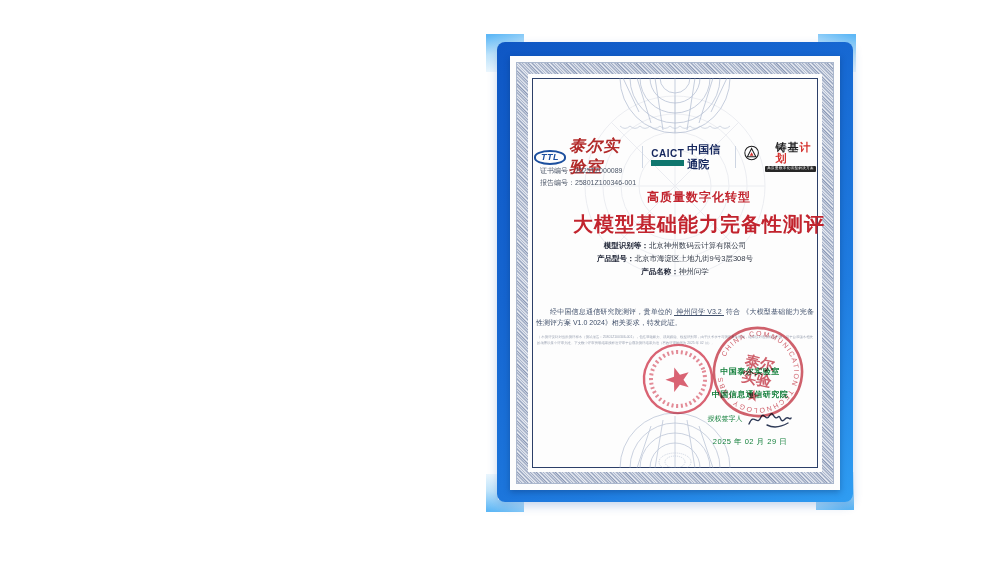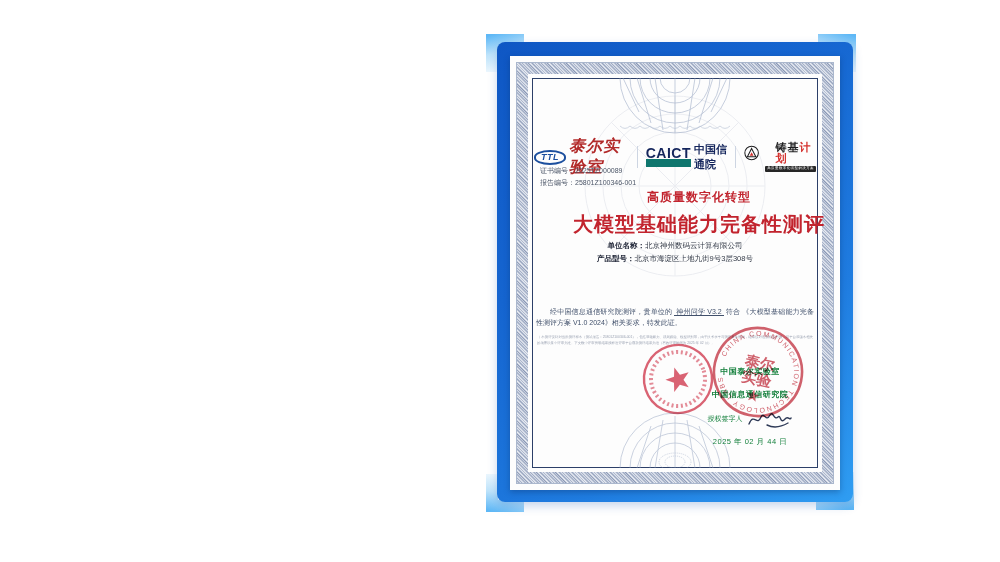--- a/index.html
+++ b/index.html
@@ -29,22 +29,22 @@
   
   .logo-row{position:absolute;left:24px;right:24px;top:82px;height:38px;display:flex;
             align-items:center;justify-content:center;gap:8px;}
   .logo{display:flex;align-items:center;gap:3px;}
   .divider{width:1px;height:22px;background:#cdd5e2;}
   .cttl-oval{display:inline-block;border:2px solid #1c4f9e;border-radius:50%/46%;
              color:#1c4f9e;font-weight:bold;font-style:italic;font-size:9px;line-height:11px;
              padding:0 5px;letter-spacing:.5px;}
   .cttl-script{color:#b22a2a;font-family:"DejaVu Serif","Liberation Serif",serif;
                font-weight:bold;font-style:italic;font-size:16px;letter-spacing:1px;}
-  .caict-abbr{color:#14255c;font-weight:bold;font-size:14px;letter-spacing:.5px;
-              border-bottom:8px solid #0f766e;line-height:12px;}
+  .caict-abbr{color:#14255c;font-weight:bold;font-size:10px;letter-spacing:.5px;
+              border-bottom:6px solid #0f766e;line-height:12px;}
   .caict-cn{color:#14255c;font-weight:bold;font-size:11px;}
   .zhuji{display:flex;flex-direction:column;align-items:flex-start;line-height:1;}
   .zhuji-top{display:flex;align-items:center;gap:16px;}
   .zhuji-cn{font-weight:bold;font-size:11px;letter-spacing:1px;}
   .zhuji-cn .black{color:#1d1d1f;} .zhuji-cn .red{color:#d4302c;}
   .zhuji-tag{margin-top:2px;margin-left:21px;background:#262626;color:#fff;font-size:3.5px;
              letter-spacing:.4px;padding:1px 2px;border-radius:1px;white-space:nowrap;}
   .numbers{position:absolute;left:30px;top:109px;font-size:7px;color:#4c5668;line-height:12px;}
   .titles{position:absolute;left:0;right:0;top:133px;text-align:center;color:#c2242e;margin-left:48px;}
   .title1{font-size:12px;font-weight:bold;letter-spacing:1px;}
@@ -152,43 +152,46 @@
       </div>
     </div>
 
     <div class="titles">
       <div class="title1">高质量数字化转型</div>
       <div class="title2">大模型基础能力完备性测评</div>
     </div>
 
     <div class="info">
       <div>
-        <b>单位名称：</b><span>北京神州数码云计算有限公司</span>
+        <b>模型识别等：</b><span>北京神州数码云计算有限公司</span>
       </div>
       <div>
         <b>产品型号：</b><span>北京市海淀区上地九街9号3层308号</span>
+      </div>
+      <div>
+        <b>产品名称：</b><span>神州问学</span>
       </div>
     </div>
 
     <div class="statement">
       <span>经中国信息通信研究院测评，贵单位的 </span><span class="u">神州问学 V3.2</span><span> 符合 《大模型基础能力完备性测评方案 V1.0 2024》相关要求，特发此证。</span>
     </div>
 
     <div class="footnote">（ 本测评仅针对当批测评样本（测试报告：25801Z100346-001），包括基础能力、规则跟随、模型识别等，由于技术水平与测评条件所限，结果仅对送测样品有效，与平台和版本相关的场景以集中评审为准。下文数中评审所明结果按标准评审平台最新测评结果为准（有效评审时间为 2025 年 02 月）。</div>
 
     <div class="issuer">
       <div class="lab">中国泰尔实验室</div>
       <div class="inst">中国信息通信研究院</div>
       <div class="signrow">
         <span class="signlabel">授权签字人</span>
         <svg width="46" height="20" viewBox="0 0 46 20">
           <path d="M2,15 C7,3 10,18 14,8 C17,2 19,14 23,6 C26,1 27,12 31,8 C34,5 33,16 38,10 C41,6 43,12 44,9 M20,16 C26,19 34,18 41,14" fill="none" stroke="#2e3a57" stroke-width="1.4" stroke-linecap="round"></path>
         </svg>
       </div>
-      <div class="date">2025 年 02 月 44 日</div>
+      <div class="date">2025 年 02 月 29 日</div>
     </div>
 
     <svg class="stamp" style="left:130px;top:285px;" width="76" height="76" viewBox="0 0 76 76">
       <g transform="rotate(-18 38 38)">
         <circle cx="38" cy="38" r="34" fill="none" stroke="#d5495c" stroke-width="2.4"></circle>
         <circle cx="38" cy="38" r="27" fill="none" stroke="#d5495c" stroke-width="4" stroke-dasharray="2,2.6" opacity=".75"></circle>
         <path d="M38,26 L41.1,34.6 L50.2,34.8 L43,40.4 L45.6,49.2 L38,44 L30.4,49.2 L33,40.4 L25.8,34.8 L34.9,34.6 Z" fill="#d5495c"></path>
       </g>
     </svg>
 

